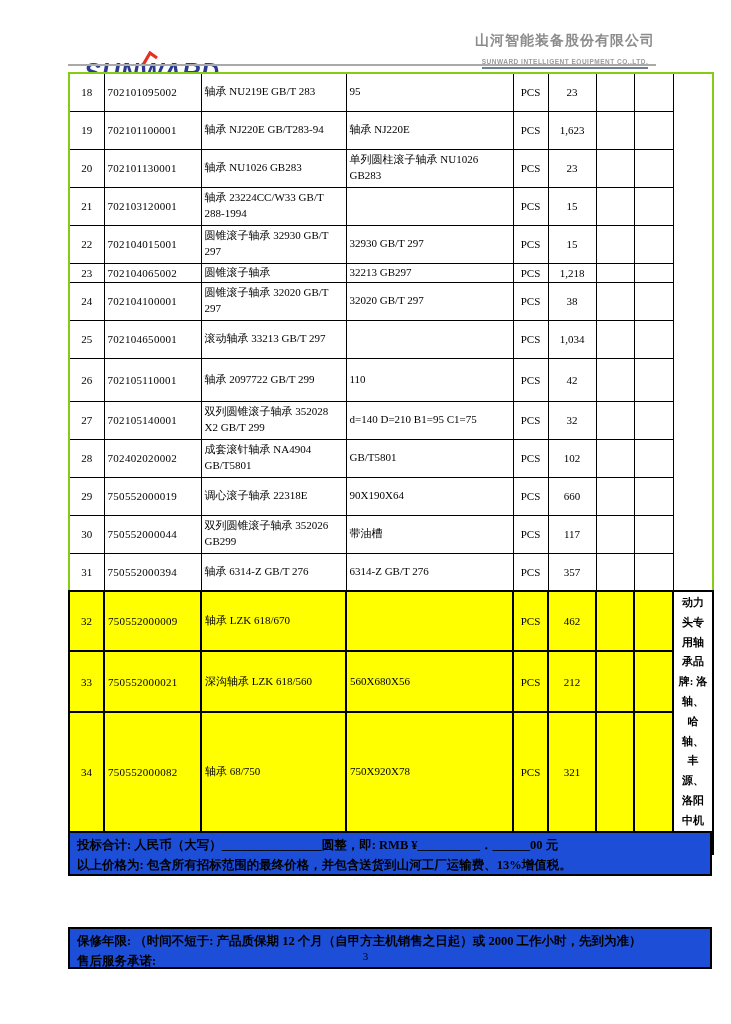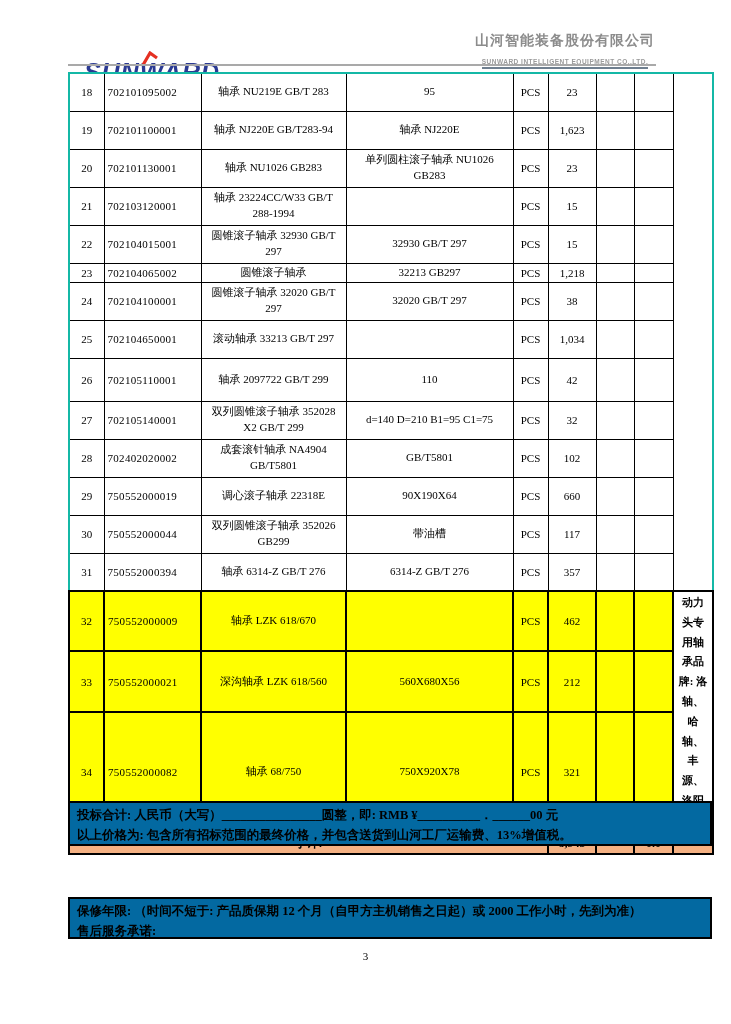--- a/index.html
+++ b/index.html
@@ -15,43 +15,43 @@
   .hdr-co { position:absolute; right:76px; top:32px; text-align:center; }
   .co-cn { font-size:14px; font-weight:bold; color:#8c8c8c; letter-spacing:1px;
            font-family:"Liberation Sans","DejaVu Sans",sans-serif; }
   .co-en { display:inline-block; font-size:6.5px; font-weight:bold; color:#9a9a9a; letter-spacing:.5px;
            border-bottom:2px solid #6f7f8f; padding-bottom:2px; margin-top:1px;
            font-family:"Liberation Sans","DejaVu Sans",sans-serif; }
   .hdr-rule { position:absolute; left:68px; top:64px; width:588px; height:2px; background:#a9a9a9; }
 
   
   table.main { position:absolute; left:68px; top:72px; width:644px; border-collapse:collapse;
-               table-layout:fixed; border:2px solid #14b8a6; }
+               table-layout:fixed; border:2px solid #84cc16; }
   table.main td { border:1px solid #000; font-size:11px; padding:1px 3px; overflow:hidden;
                   vertical-align:middle; background:#fff; }
   td.c-no, td.c-unit, td.c-qty, td.c-blank1, td.c-blank2 { text-align:center; }
   td.c-code { text-align:left; padding-left:5px; letter-spacing:.3px;margin-left:18px; }
-  td.c-name, td.c-spec { text-align:center; padding-left:5px; line-height:1.45; }
+  td.c-name, td.c-spec { text-align:left; padding-left:5px; line-height:1.45; }
   tr[data-rowno] { height:38px; }
   tr[data-rowno="23"] { height:19px; }
   tr[data-rowno="26"] { height:43px; }
   tr[data-rowno="32"], tr[data-rowno="33"] { height:48px; }
   tr[data-rowno="34"] { height:96px; }
   tr.hl td { background:#ffff00; border-width:2px; }
   tr.hl td.side { background:#fff; }
   td.side { background:#fff; }
   td.side-note { font-weight:bold; font-size:11px; text-align:center; line-height:1.8;
                  word-break:break-all; padding:2px 7px; vertical-align:middle; }
   tr.subtotal { height:21px; }
   tr.subtotal td { background:#f4b183; font-weight:bold; border-width:2px; font-size:12px; }
   td.sub-label { text-align:center; }
 
   
-  .fbox { position:absolute; left:68px; width:644px; border:2px solid #000; background:#0369a1;
-          font-weight:bold; font-size:12.5px; line-height:1.6; padding:2px 7px; }
+  .fbox { position:absolute; left:68px; width:644px; border:2px solid #000; background:#1d4ed8;
+          font-weight:bold; font-size:12.5px; line-height:1.6; padding:2px 7px;margin-top:30px; }
   .fbox-total { top:801px; height:45px; }
   .fbox-pay   { top:844px; height:55px; }
   .fbox-warr  { top:897px; height:42px; }
   .pageno { position:absolute; top:950px; left:0; width:100%; text-align:center; font-size:11px; }
 </style>
 </head>
 <body>
 
 <div class="page">
 

